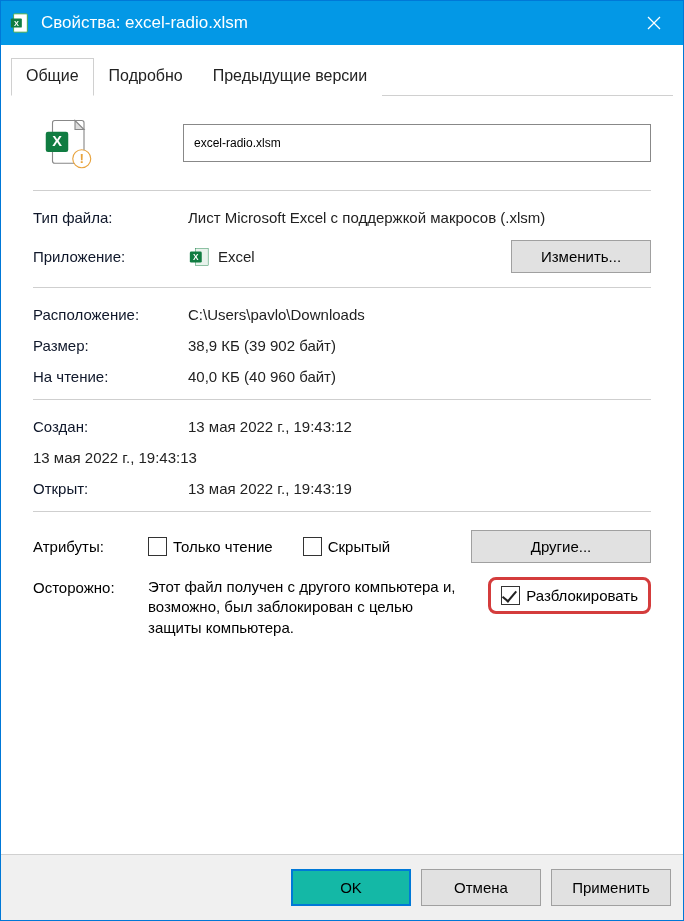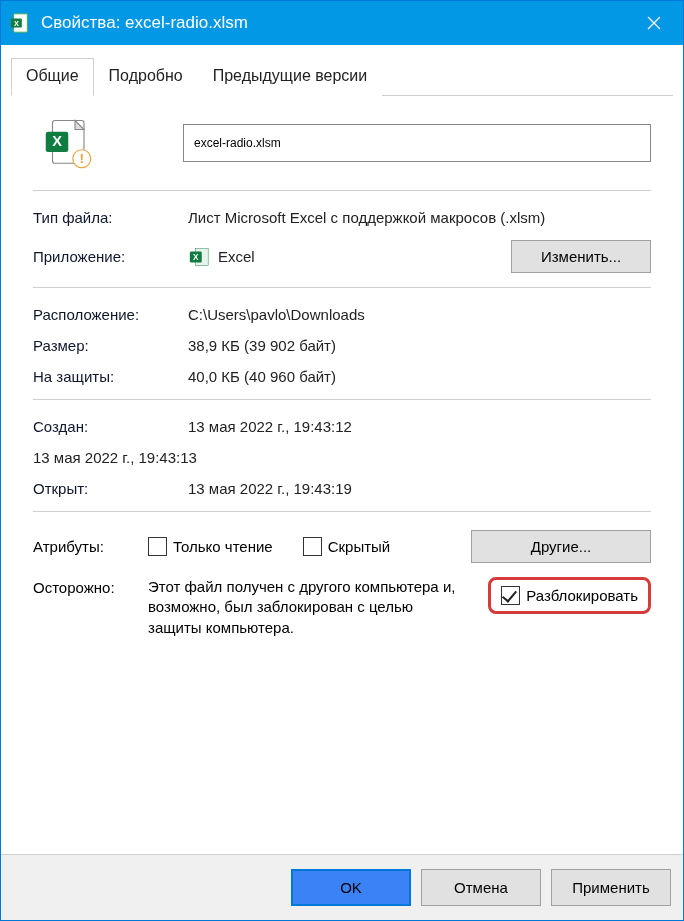--- a/index.html
+++ b/index.html
@@ -172,21 +172,21 @@
   }
   .footer {
     border-top: 1px solid #d0d0d0;
     padding: 14px 12px 14px 12px;
     display: flex;
     justify-content: flex-end;
     gap: 10px;
     background: #f0f0f0;
   }
   .footer .btn { min-width: 120px; padding: 8px 10px; }
-  .footer .btn.primary { border: 2px solid #0078d7; background:#3b82f6;}
+  .footer .btn.primary { border: 2px solid #0078d7; background:#14b8a6;}
 </style>
 </head>
 <body>
 
 <div class="window">
 
   <div class="titlebar">
     <span class="titlebar-icon">
       <svg viewBox="0 0 24 24" width="22" height="22">
         <rect x="5" y="2" width="15" height="20" rx="1" fill="#fff" stroke="#4a4" stroke-width="1"></rect>
@@ -253,21 +253,21 @@
 
       <div class="row">
         <div class="label-col">Расположение:</div>
         <div class="value-col">C:\Users\pavlo\Downloads</div>
       </div>
       <div class="row">
         <div class="label-col">Размер:</div>
         <div class="value-col">38,9 КБ (39 902 байт)</div>
       </div>
       <div class="row">
-        <div class="label-col">На защиты:</div>
+        <div class="label-col">На чтение:</div>
         <div class="value-col">40,0 КБ (40 960 байт)</div>
       </div>
 
       <hr class="sep">
 
       <div class="row">
         <div class="label-col">Создан:</div>
         <div class="value-col">13 мая 2022 г., 19:43:12</div>
       </div>
       <div class="row">

